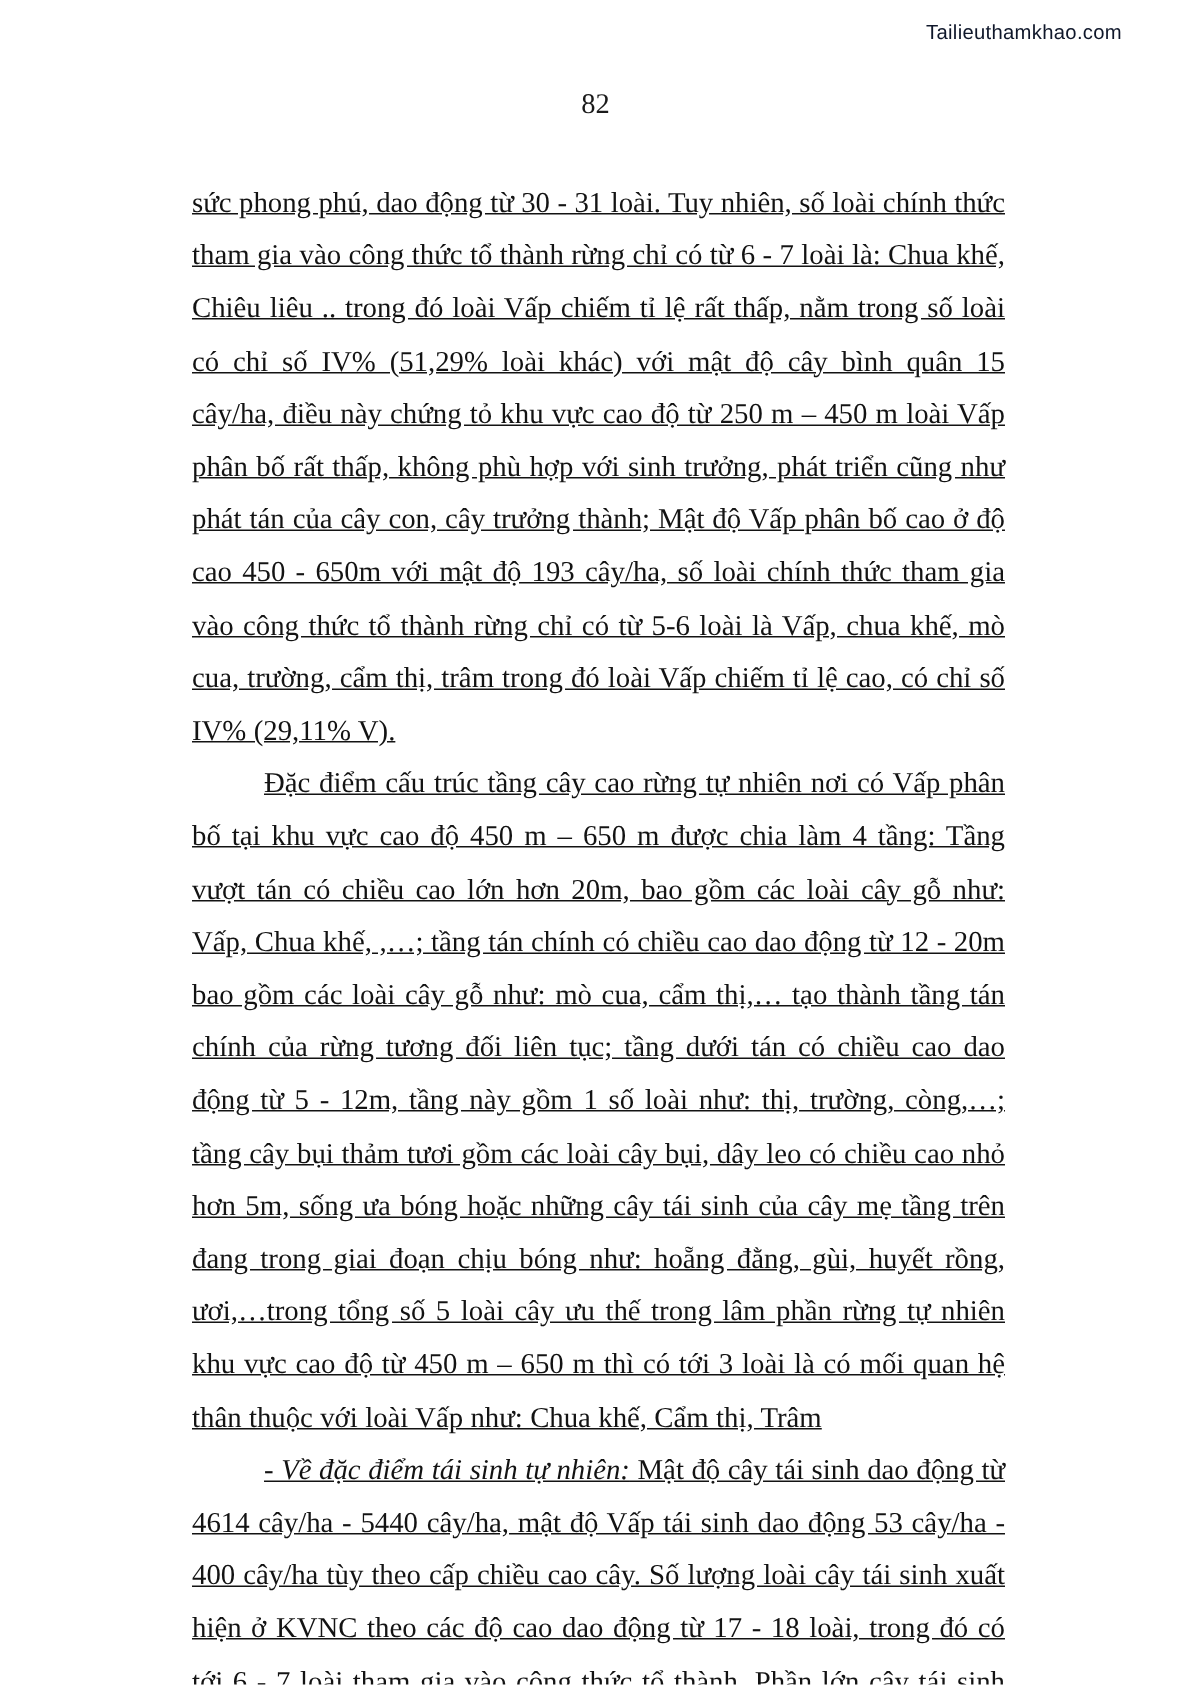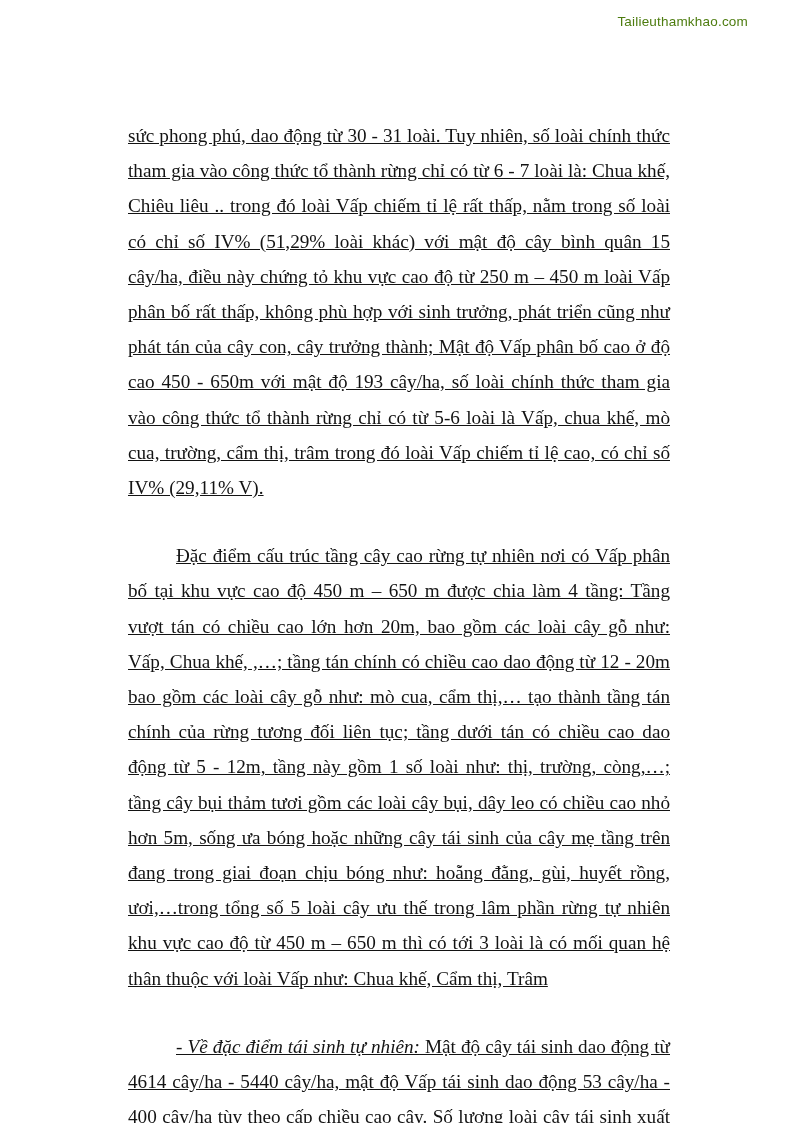--- a/index.html
+++ b/index.html
@@ -22,21 +22,21 @@
     background: #ffffff;
   }
 
   .watermark {
     position: absolute;
     top: 14px;
     right: 46px;
     font-family: "Liberation Sans", "DejaVu Sans", sans-serif;
     font-size: 13.5px;
     letter-spacing: 0.2px;
-    color: #4d7c0f;
+    color: #0f172a;
     user-select: none;
     white-space: nowrap;
   }
 
   .page-number {
     position: absolute;
     top: 60px;
     left: 0;
     right: 0;
     text-align: center;
@@ -60,38 +60,38 @@
     text-justify: inter-word;
     color: #131313;
     -webkit-hyphens: none;
     hyphens: none;
     word-spacing: 0.1px;
     text-decoration: underline;
   }
 
   p.indent {
     text-indent: 48px;
-    margin-top: 33px;
   }
 
   p.last-line-natural {
     text-align-last: left;
   }
 
   .ital {
     font-style: italic;
   }
 </style>
 </head>
 <body>
 
 <div class="page">
 
   <div class="watermark">Tailieuthamkhao.com</div>
 
+  <div class="page-number">82</div>
 
   <div class="content">
 
     <p class="last-line-natural">sức phong phú, dao động từ 30 - 31 loài. Tuy nhiên, số loài chính thức tham gia vào công thức tổ thành rừng chỉ có từ  6 - 7 loài là: Chua khế, Chiêu liêu .. trong đó loài Vấp chiếm tỉ lệ rất thấp, nằm trong số loài có chỉ số IV% (51,29% loài khác) với mật độ cây bình quân 15 cây/ha, điều này chứng tỏ khu vực cao độ từ 250 m – 450 m loài Vấp phân bố rất thấp, không phù hợp với sinh trưởng, phát triển cũng như phát tán của cây con, cây trưởng thành; Mật độ Vấp phân bố cao ở độ cao 450 - 650m với mật độ 193 cây/ha, số loài chính thức tham gia vào công thức tổ thành rừng chỉ có từ  5-6 loài là Vấp, chua khế, mò cua, trường, cẩm thị, trâm trong đó loài Vấp chiếm tỉ lệ cao, có chỉ số IV% (29,11% V).</p>
 
     <p class="indent last-line-natural">Đặc điểm cấu trúc tầng cây cao rừng tự nhiên nơi có Vấp phân bố tại khu vực cao độ 450 m – 650 m được chia làm 4 tầng: Tầng vượt tán có chiều cao lớn hơn 20m, bao gồm các loài cây gỗ như: Vấp, Chua khế, ,…; tầng tán chính có chiều cao dao động từ 12 - 20m bao gồm các loài cây gỗ như: mò cua, cẩm thị,… tạo thành tầng tán chính của rừng tương đối liên tục; tầng dưới tán có chiều cao dao động từ 5 - 12m, tầng này gồm 1 số loài như: thị, trường, còng,…; tầng cây bụi thảm tươi gồm các loài cây bụi, dây leo có chiều cao nhỏ hơn 5m, sống ưa bóng hoặc những cây tái sinh của cây mẹ tầng trên đang trong giai đoạn chịu bóng như: hoẵng đằng, gùi, huyết rồng, ươi,…trong tổng số 5 loài cây ưu thế trong lâm phần rừng tự nhiên khu vực cao độ từ 450 m – 650 m thì có tới 3 loài là có mối quan hệ thân thuộc với loài Vấp như: Chua khế, Cẩm thị, Trâm</p>
 
     <p class="indent last-line-natural"><span class="ital">- Về đặc điểm tái sinh tự nhiên:</span><span> Mật độ cây tái sinh dao động từ 4614 cây/ha - 5440 cây/ha, mật độ Vấp tái sinh dao động 53 cây/ha - 400 cây/ha tùy theo cấp chiều cao cây. Số lượng loài cây tái sinh xuất hiện ở KVNC theo các độ cao dao động từ 17 - 18 loài, trong đó có tới 6 - 7 loài tham gia vào công thức tổ thành. Phần lớn cây tái sinh đều có cây mẹ gieo giống ở tầng cây cao, trong đó các loài Chiêu liêu, mò cua, trâm, vấp là những loài có cây mẹ chiếm ưu thế ở tầng cây cao thì ở tầng cây tái sinh cũng chiếm ưu thế.</span></p>
 
   </div>

